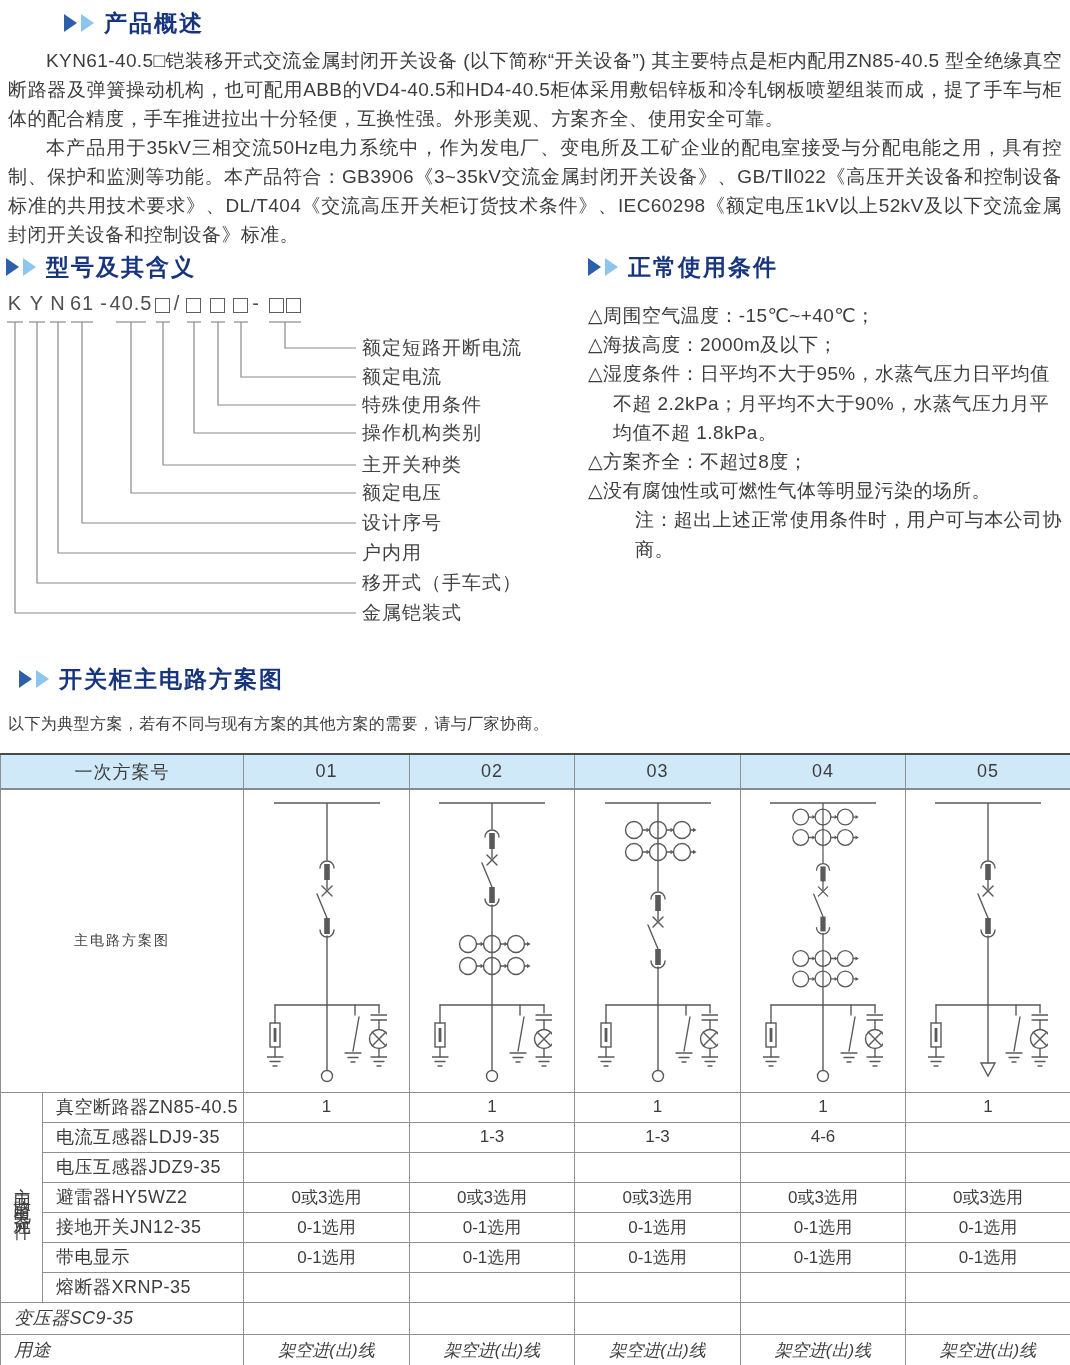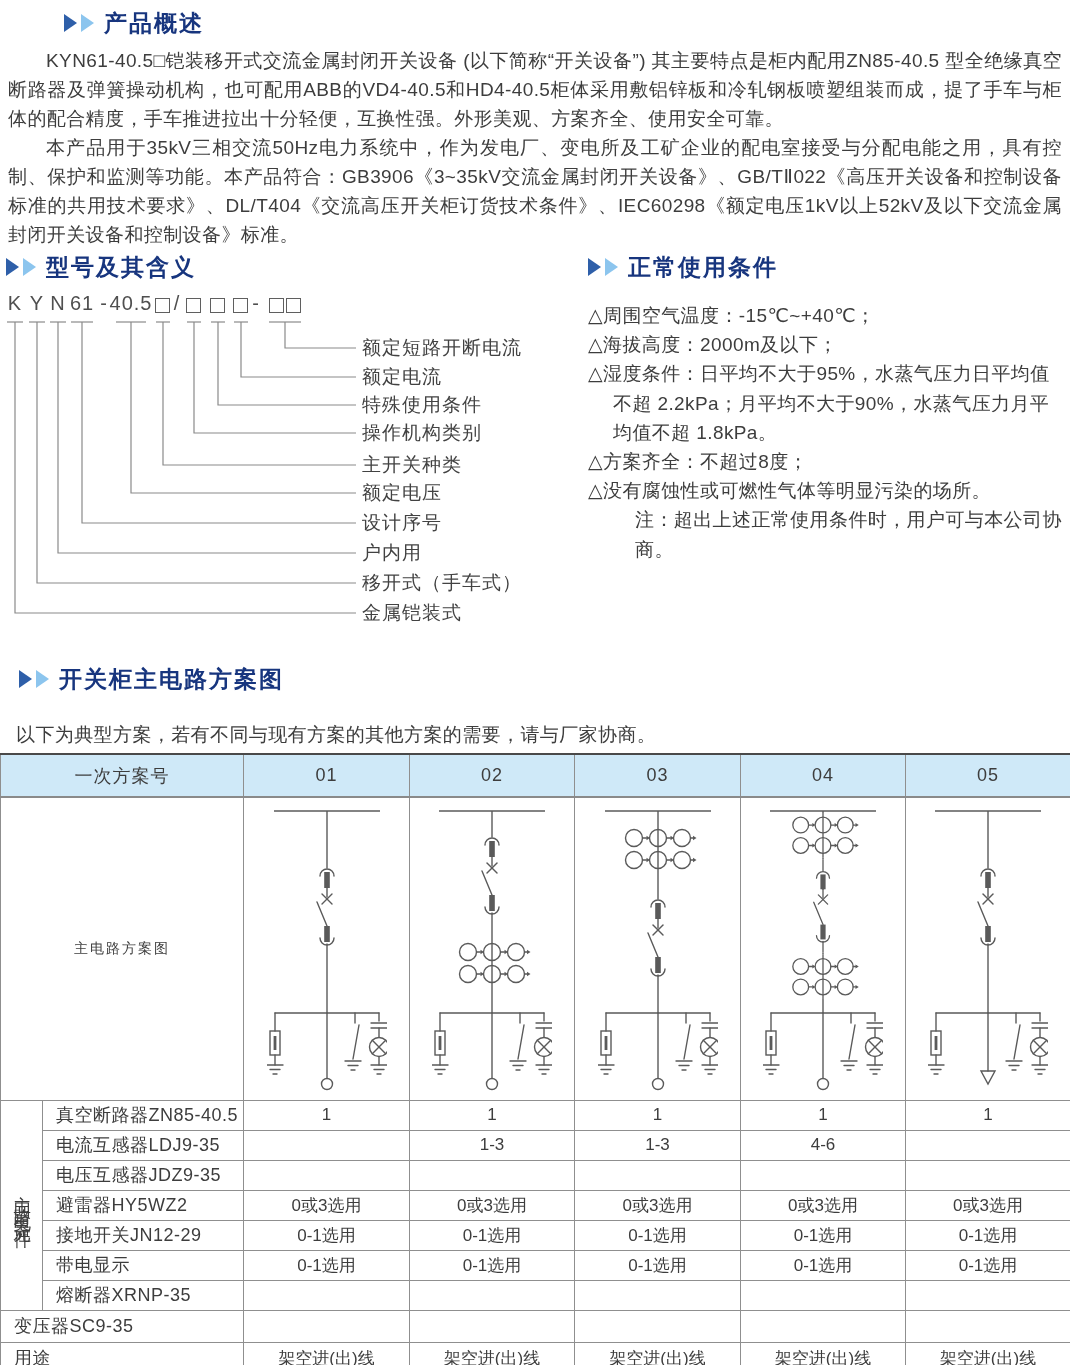--- a/index.html
+++ b/index.html
@@ -26,34 +26,34 @@
   .m-box{position:absolute;top:8px;width:13px;height:13px;border:1.5px solid #5f5f5f;}
   .m-label{position:absolute;left:362px;font-size:19px;color:#424242;line-height:28px;
            white-space:nowrap;letter-spacing:1px;}
 
   
   .cond-list{position:absolute;left:588px;top:301px;width:478px;font-size:19px;
              line-height:29.2px;letter-spacing:0.4px;}
   .cond-item{padding-left:25px;text-indent:-25px;}
   .cond-note{padding-left:25px;text-indent:0;margin-left:22px;}
 
-  .intro-line{position:absolute;left:8px;top:714px;font-size:19px;margin:8px;letter-spacing:0.4px;font-family:Liberation Mono, monospace;}
+  .intro-line{position:absolute;left:8px;top:714px;font-size:16px;margin:0;letter-spacing:0.4px;font-family:Liberation Mono, monospace;}
 
   
   .scheme-table{position:absolute;left:0;top:753px;width:1070px;border-collapse:collapse;
                 table-layout:fixed;font-size:17px;color:#3d3d3d;
                 border-top:2px solid #4a4a4a;}
   .scheme-table td{border:1px solid #8f8f8f;text-align:center;vertical-align:middle;
                    padding:0;overflow:hidden;}
-  .t-head{height:43px;}
+  .t-head{height:35px;}
   .t-head td{background:#cfe9f8;font-size:18px;border-bottom:2px solid #8a8a8a;letter-spacing:1px;}
   .t-diag{height:303px;}
   .diag-label{font-size:14px;letter-spacing:2px;}
   .t-row{height:30px;}
-  .t-row-wide{height:32px;}
+  .t-row-wide{height:32px;font-style:italic;}
   .r-label{text-align:left !important;padding-left:13px !important;font-size:18px;
            letter-spacing:0.5px;white-space:nowrap;}
   .v-label span{writing-mode:vertical-rl;letter-spacing:6px;font-size:17.5px;line-height:1;}
   .diag-cell svg{display:block;margin:0 auto;}
 
   
   #schemedefs line,#schemedefs path,#schemedefs circle,#schemedefs rect{
       stroke:#5a5a5a;stroke-width:1.4;fill:none;stroke-linecap:round;}
   #schemedefs .fillbar{fill:#5a5a5a;stroke:none;}
   #schemedefs .fillhead{fill:#5a5a5a;stroke:none;}
@@ -256,21 +256,21 @@
       </tr>
       <tr class="t-row">
         <td class="r-label">避雷器HY5WZ2</td>
         <td>0或3选用</td>
         <td>0或3选用</td>
         <td>0或3选用</td>
         <td>0或3选用</td>
         <td>0或3选用</td>
       </tr>
       <tr class="t-row">
-        <td class="r-label">接地开关JN12-29</td>
+        <td class="r-label">接地开关JN12-35</td>
         <td>0-1选用</td>
         <td>0-1选用</td>
         <td>0-1选用</td>
         <td>0-1选用</td>
         <td>0-1选用</td>
       </tr>
       <tr class="t-row">
         <td class="r-label">带电显示</td>
         <td>0-1选用</td>
         <td>0-1选用</td>

